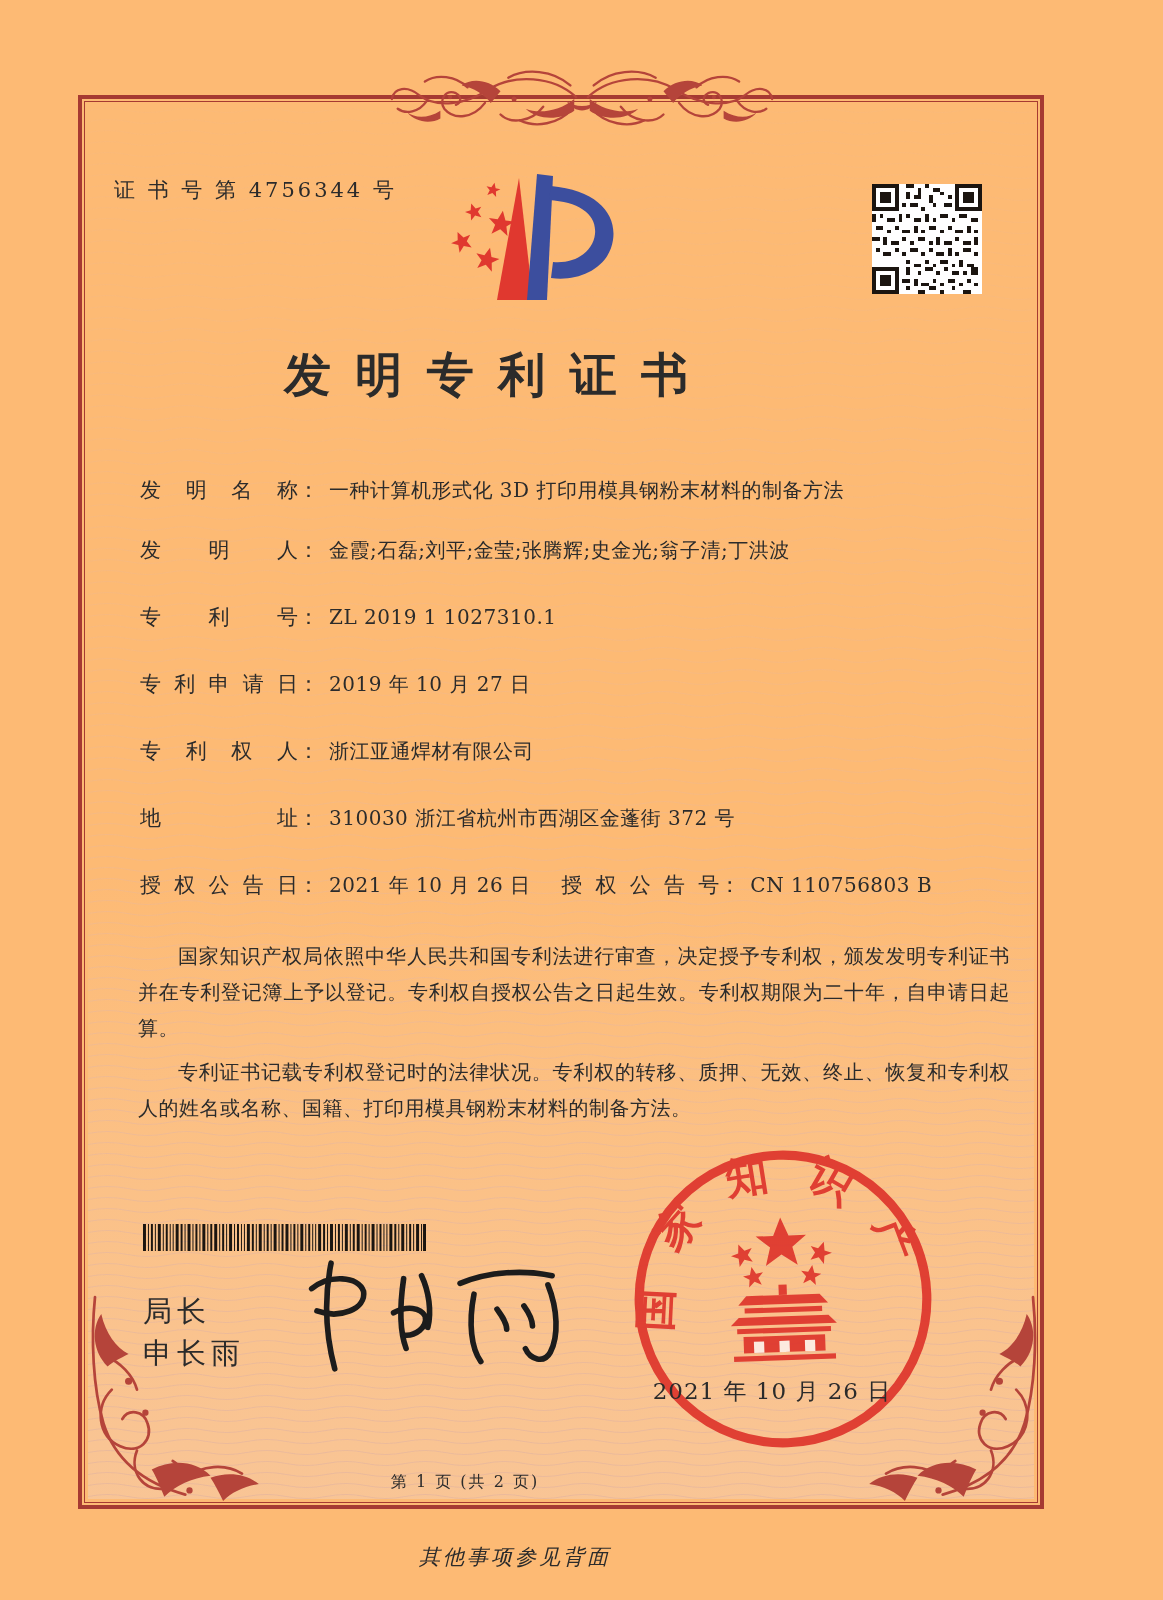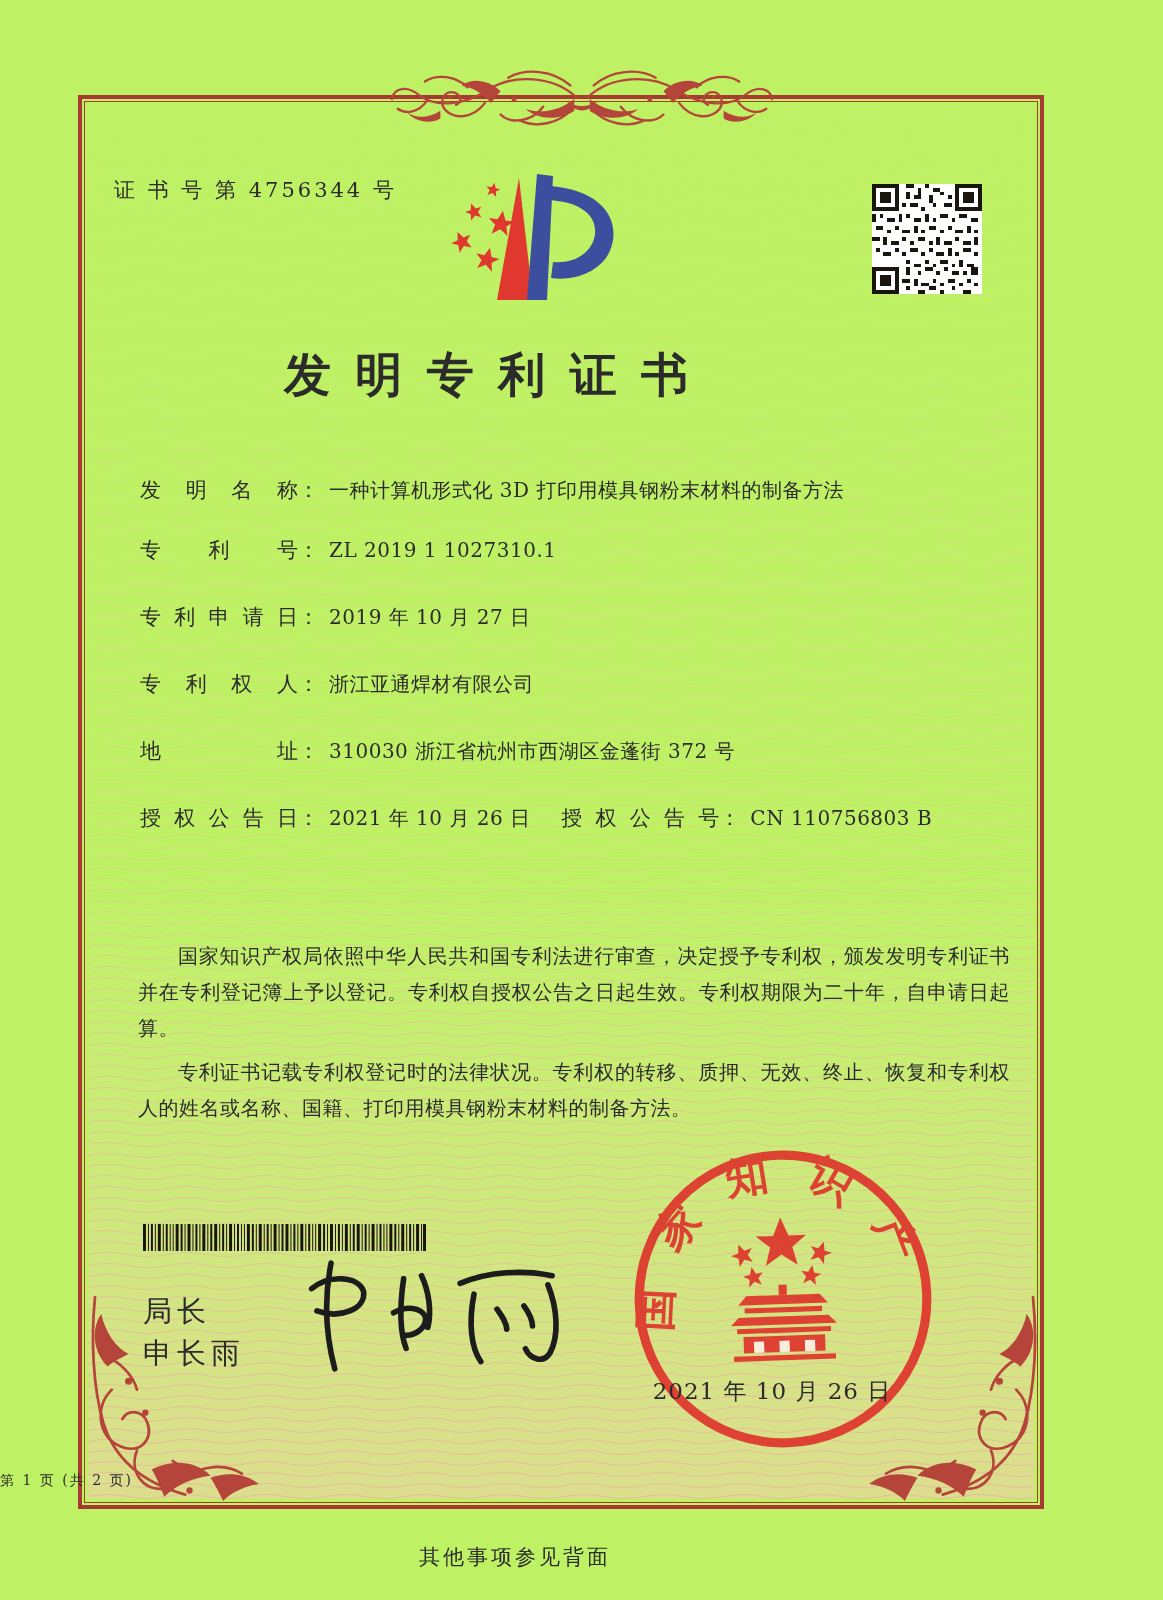--- a/index.html
+++ b/index.html
@@ -5,21 +5,21 @@
   :root{
     --red:#a63a32;
     --seal-red:#de352c;
     --logo-red:#e0382f;
     --logo-blue:#3c4e9e;
     --ink:#2b2b2b;
   }
   html,body{margin:0;padding:0;background:#f2f1ed;}
   .page{
     position:relative;width:1163px;height:1600px;margin:0 auto;
-    background:#bef264;overflow:hidden;
+    background:#fdba74;overflow:hidden;
     font-family:"DejaVu Serif","Liberation Serif",serif;color:var(--ink);
   }
   
   .frame{
     position:absolute;left:78px;top:95px;width:958px;height:1406px;
     border:4px solid var(--red);
   }
   .frame::after{
     content:"";position:absolute;inset:2px;border:1px solid var(--red);pointer-events:none;
   }
@@ -48,22 +48,22 @@
   .fvalue{letter-spacing:.5px;}
   
   .body-text{position:absolute;left:130px;top:930px;width:888px;font-size:20px;line-height:36px;text-align:justify;letter-spacing:.5px;}
   .body-text p{margin:8px;text-indent:2em;}
   
   .barcode{position:absolute;left:143px;top:1224px;width:283px;height:27px;}
   .director{position:absolute;left:143px;top:1290px;font-family:"DejaVu Sans","Liberation Sans",sans-serif;font-size:29px;letter-spacing:5px;line-height:42px;}
   .signature{position:absolute;left:295px;top:1246px;width:285px;height:135px;transform:rotate(-2deg);}
   .seal{position:absolute;left:630px;top:1146px;width:306px;height:306px;opacity:.92;transform:rotate(-2deg);}
   .seal-date{position:absolute;left:622px;top:1376px;width:300px;text-align:center;font-size:23px;letter-spacing:1px;z-index:3;}
-  .page-info{position:absolute;left:0;top:1472px;width:930px;text-align:left;font-size:14px;letter-spacing:2px;}
-  .back-note{position:absolute;left:0;top:1543px;width:1030px;text-align:center;font-size:21px;letter-spacing:3px;}
+  .page-info{position:absolute;left:0;top:1472px;width:930px;text-align:center;font-size:16px;letter-spacing:2px;}
+  .back-note{position:absolute;left:0;top:1543px;width:1030px;text-align:center;font-size:21px;letter-spacing:3px;font-style:italic;}
 </style>
 </head>
 <body>
 
 <div class="page">
 
   <svg width="0" height="0" style="position:absolute">
     <defs>
       <path id="st" d="M0,-10L2.9,-3.1L9.5,-3.1L4.2,1.2L6,8.1L0,4L-6,8.1L-4.2,1.2L-9.5,-3.1L-2.9,-3.1Z"></path>
       <pattern id="waves" width="160" height="11" patternUnits="userSpaceOnUse">
@@ -189,20 +189,23 @@
       M9,22h1v2h-1z M12,23h1v1h-1z M14,22h2v1h-2z M17,23h1v1h-1z M19,22h1v1h-1z M21,23h2v1h-2z M24,23h1v1h-1z M26,22h2v2h-2z
       M8,25h2v1h-2z M11,25h1v2h-1z M13,26h2v1h-2z M16,25h1v1h-1z M18,26h1v1h-1z M20,25h2v1h-2z M23,26h1v1h-1z M25,25h1v1h-1z M27,26h1v1h-1z
       M9,27h1v1h-1z M12,28h2v1h-2z M15,27h2v1h-2z M18,28h1v1h-1z M21,27h1v1h-1z M24,28h2v1h-2z"></path>
   </svg>
 
   <div class="title">发明专利证书</div>
 
   <div class="fields">
     <div class="frow first">
       <span class="flabel">发明名称</span><span class="fcolon">：</span><span class="fvalue">一种计算机形式化 3D 打印用模具钢粉末材料的制备方法</span>
+    </div>
+    <div class="frow">
+      <span class="flabel">发明人</span><span class="fcolon">：</span><span class="fvalue">金霞;石磊;刘平;金莹;张腾辉;史金光;翁子清;丁洪波</span>
     </div>
     <div class="frow">
       <span class="flabel">专利号</span><span class="fcolon">：</span><span class="fvalue">ZL 2019 1 1027310.1</span>
     </div>
     <div class="frow">
       <span class="flabel">专利申请日</span><span class="fcolon">：</span><span class="fvalue">2019 年 10 月 27 日</span>
     </div>
     <div class="frow">
       <span class="flabel">专利权人</span><span class="fcolon">：</span><span class="fvalue">浙江亚通焊材有限公司</span>
     </div>

